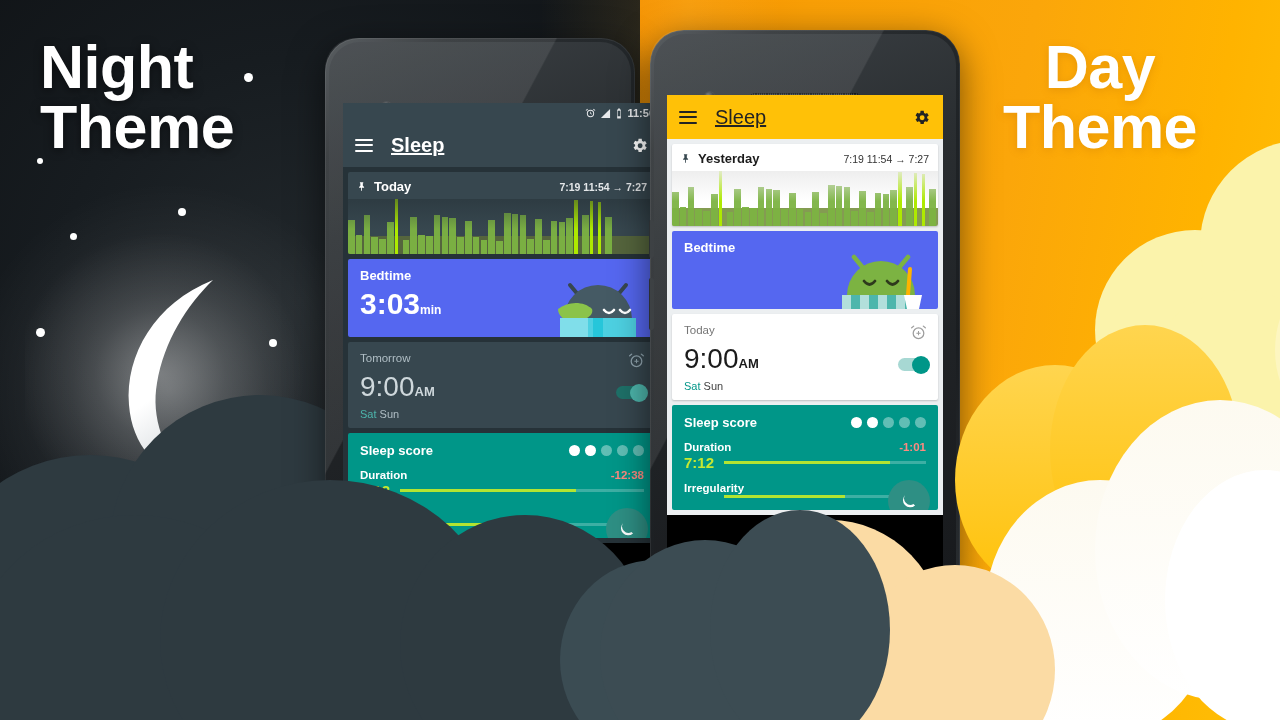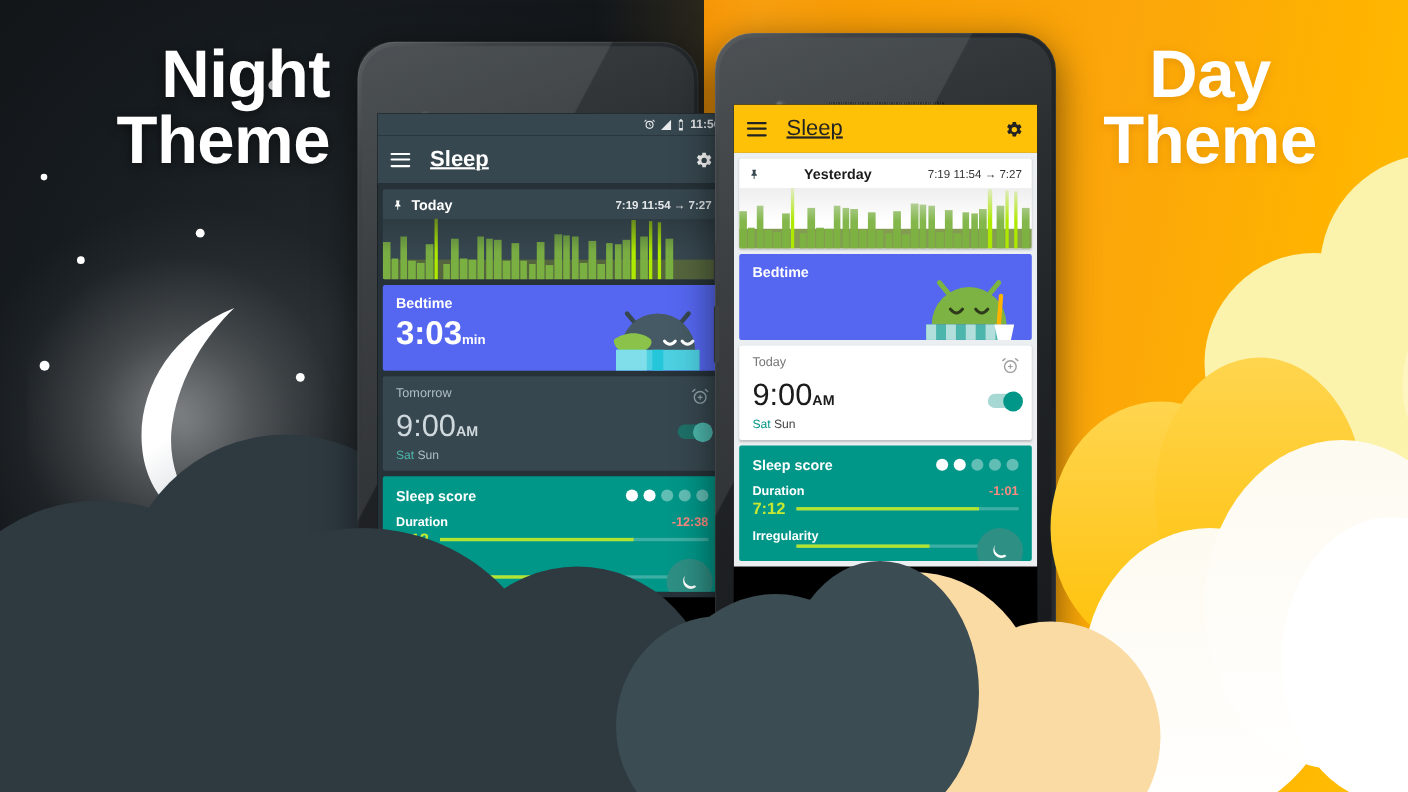--- a/index.html
+++ b/index.html
@@ -45,21 +45,21 @@
 
   
   .dcloud { position:absolute; }
   .dcloud i { position:absolute; border-radius:50%; display:block; }
 
   
   .title {
     position:absolute; color:#ffffff; font-weight:bold;
     line-height:.98; letter-spacing:-.5px;
   }
-  .title-night { left:40px; top:38px; width:260px; text-align:right; font-size:61px;
+  .title-night { left:40px; top:38px; width:260px; text-align:left; font-size:61px;
     text-shadow:0 2px 10px rgba(0,0,0,.55); }
   .title-day { right:40px; top:38px; width:280px; text-align:center; font-size:61px;
     text-shadow:0 2px 8px rgba(180,100,0,.28); }
   .title .l2 { display:block; }
 
   
   .phone { position:absolute; border-radius:34px; }
   .phone .body {
     position:absolute; inset:0; border-radius:34px;
     background:linear-gradient(135deg,#4a4f53 0%,#2d3134 14%,#212528 40%,#1a1d20 70%,#2a2e31 100%);
@@ -110,21 +110,21 @@
   .card { border-radius:2px; overflow:hidden; }
   .card-dark { background:#37474f; }
   .card-light { background:#ffffff; box-shadow:0 1px 2px rgba(0,0,0,.2); }
 
   
   .graph-head { display:flex; align-items:center; padding:7px 9px 5px; }
   .pin { width:10px; height:13px; flex:0 0 10px; margin-right:7px; }
   .graph-title { font-size:13px; font-weight:bold; }
   .graph-range { margin-left:auto; font-size:10.5px; font-weight:bold; }
   .gt-dark { color:#ffffff; } .gr-dark { color:#e4e7e9; }
-  .gt-light { color:#1b1b1b;margin-left:33px; } .gr-light { color:#333333; }
+  .gt-light { color:#1b1b1b; } .gr-light { color:#333333; }
   .graph { position:relative; height:55px; }
   .bar { position:absolute; bottom:0; }
 
   
   .bedtime { position:relative; background:#5567f0; height:78px; padding:9px 12px; overflow:hidden; }
   .bedtime .lbl { color:#ffffff; font-size:13px; font-weight:bold; }
   .bedtime .big { color:#ffffff; font-size:30px; font-weight:bold; line-height:1; margin-top:6px; }
   .bedtime .unit { font-size:12px; font-weight:bold; vertical-align:baseline; }
   .droid { position:absolute; right:6px; bottom:0; width:104px; height:58px; }
 

